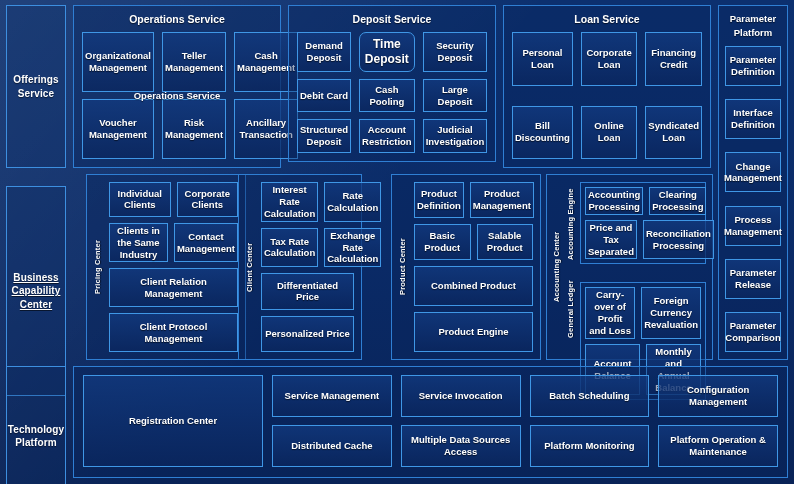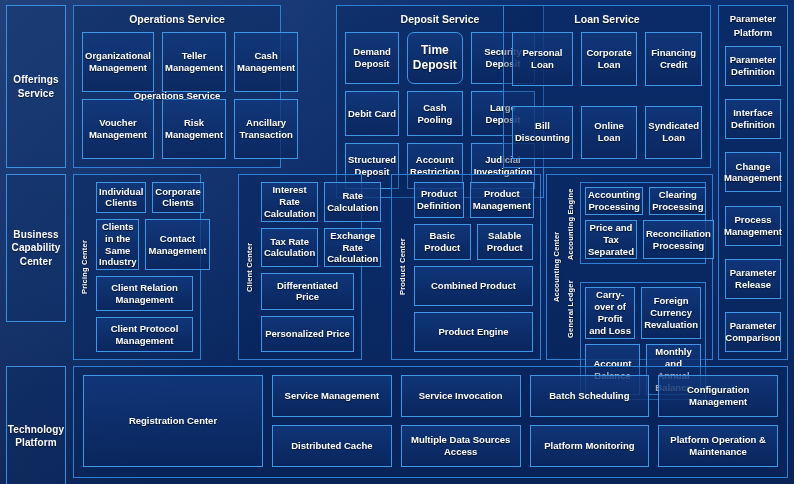--- a/index.html
+++ b/index.html
@@ -63,21 +63,21 @@
     display:flex;align-items:center;justify-content:center;
     text-shadow:0 1px 1px rgba(0,0,0,.65);
     letter-spacing:.2px;
     white-space:nowrap;
   }
 
   
   #layer1{top:5px;height:163px;}
   #l1-rail{position:absolute;left:6px;top:0;width:60px;height:163px;}
   #ops-group{position:absolute;left:73px;top:0;width:208px;height:163px;}
-  #dep-group{position:absolute;left:288px;top:0;width:208px;height:193px;margin-left:48px;}
+  #dep-group{position:absolute;left:288px;top:0;width:208px;height:157px;}
   #loan-group{position:absolute;left:503px;top:0;width:208px;height:163px;}
   .l1-grid{position:absolute;left:8px;right:8px;top:26px;bottom:8px;
            display:grid;grid-template-columns:1fr 1fr 1fr;gap:7px 8px;}
   .l1-grid.two{grid-template-rows:1fr 1fr;}
   #ops-overlap{
     position:absolute;left:0;right:0;top:84px;text-align:center;
     font-size:9.5px;font-weight:bold;text-shadow:0 1px 1px rgba(0,0,0,.6);
   }
   #loan-grid{top:26px;bottom:8px;grid-template-rows:1fr 1fr;gap:20px 8px;}
 
@@ -92,23 +92,23 @@
     padding-top:6px;text-shadow:0 1px 1px rgba(0,0,0,.6);
   }
   #param-list{
     position:absolute;left:6px;right:6px;top:40px;bottom:7px;
     display:flex;flex-direction:column;justify-content:space-between;
   }
   #param-list .cell{height:40px;}
 
   
   #layer2{top:174px;height:186px;}
-  #l2-rail{position:absolute;left:6px;top:0;width:60px;height:148px;}
+  #l2-rail{position:absolute;left:6px;top:12px;width:60px;height:210px;text-decoration:underline;}
   .bc-panel{position:absolute;top:0;height:186px;}
-  #bc1{left:73px;width:128px;}
+  #bc1{left:86px;width:160px;}
   #bc2{left:238px;width:124px;}
   #bc3{left:391px;width:150px;}
   #bc4{left:546px;width:167px;}
   .bc-body{position:absolute;top:7px;bottom:7px;right:7px;display:flex;flex-direction:column;gap:6px;}
   .bc-side{position:absolute;left:3px;top:7px;bottom:7px;width:14px;}
   .bc-pair{display:flex;gap:6px;flex:1;}
   .bc-pair .cell{flex:1;}
   .bc-full{flex:1;}
   #bc1 .bc-body{left:22px;}
   #bc2 .bc-body{left:22px;}

